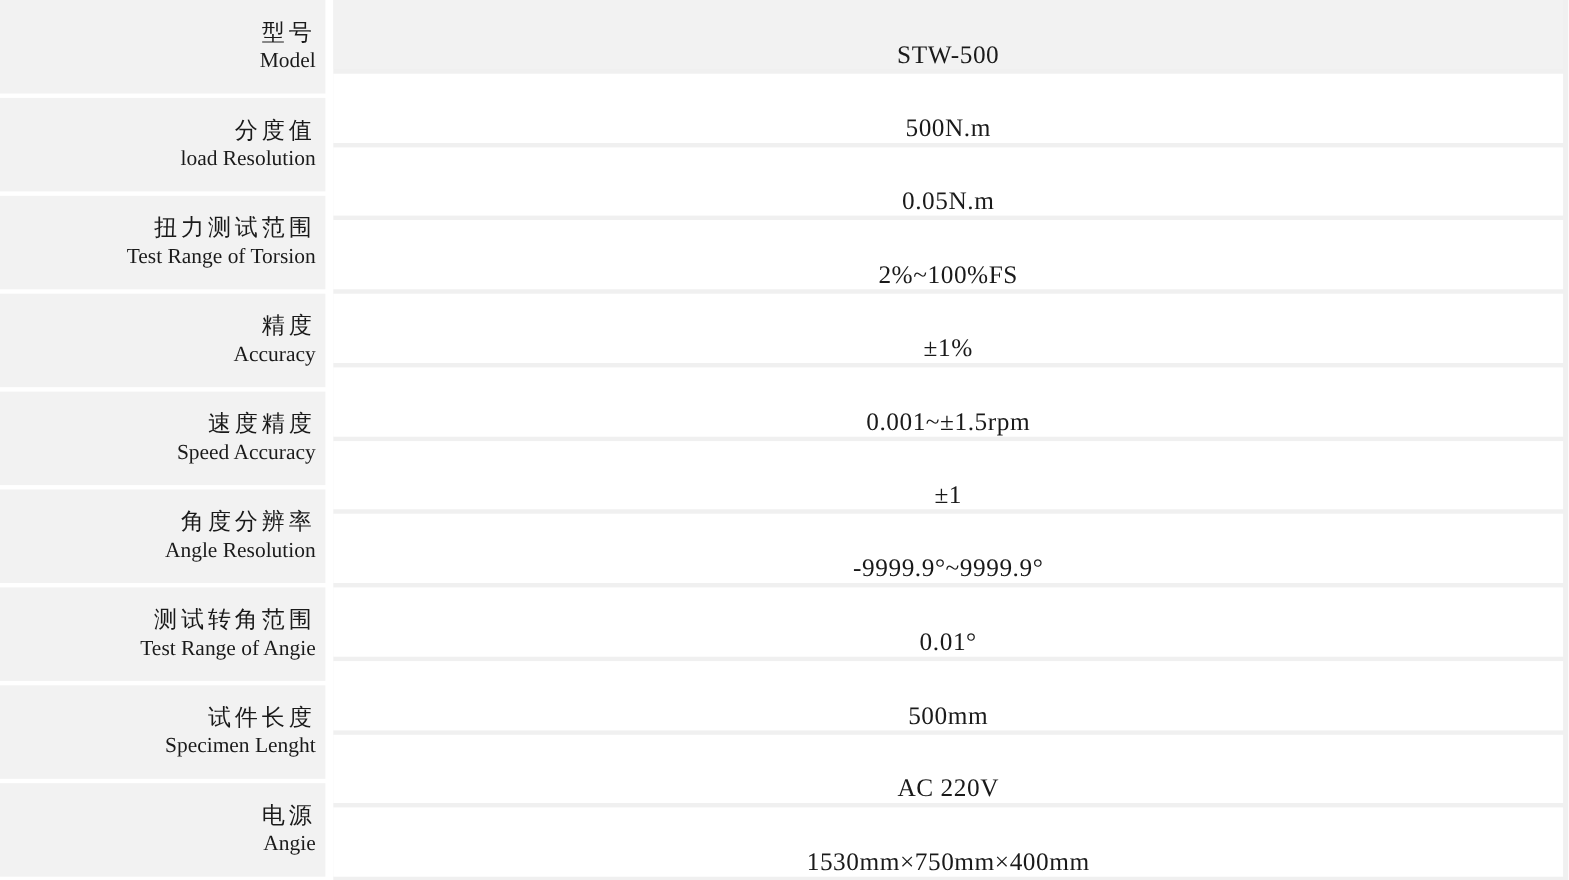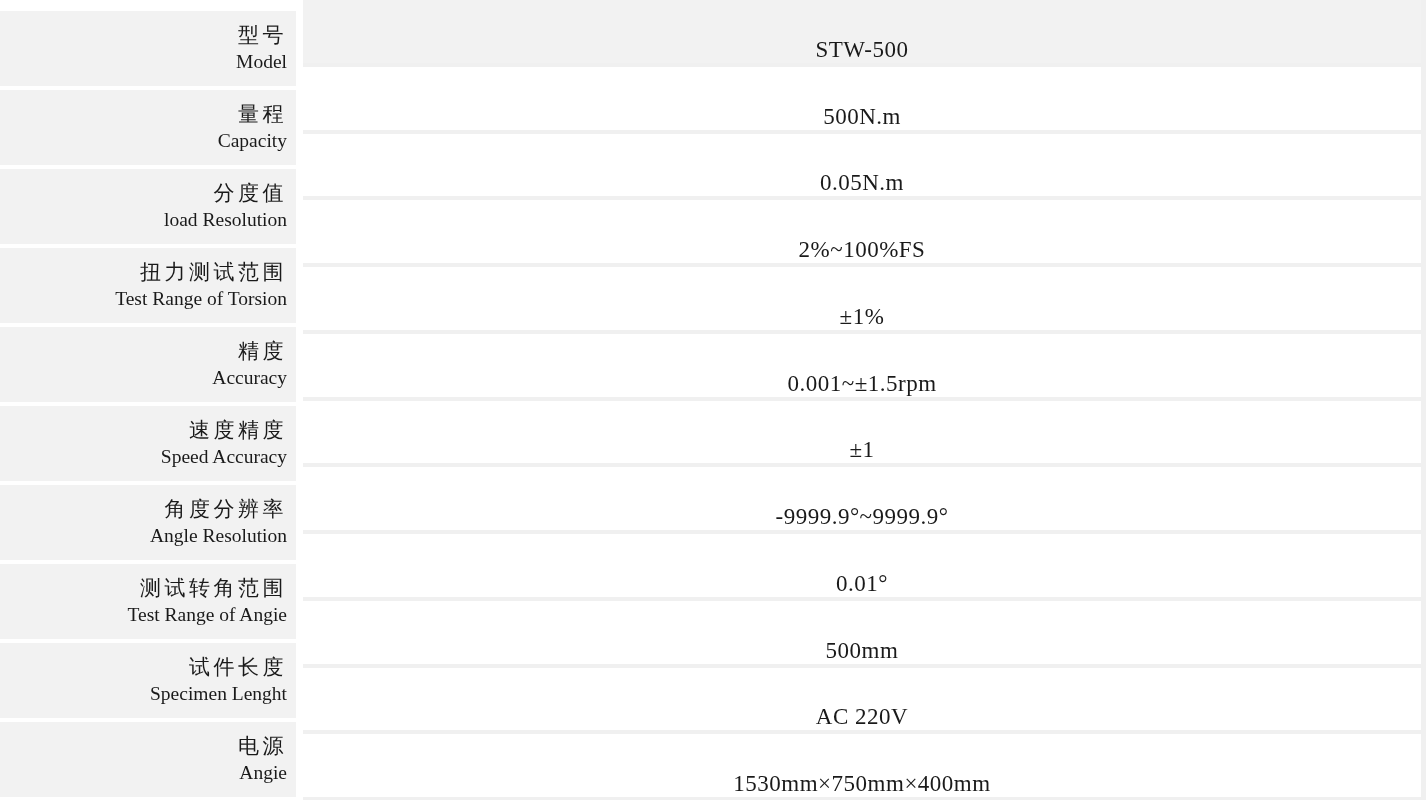--- a/index.html
+++ b/index.html
@@ -19,21 +19,20 @@
   }
   .col-left {
     width: 296px;
     flex: 0 0 296px;
     display: flex;
     flex-direction: column;
     gap: 4px;
     background: var(--page-bg, #ffffff);
     box-sizing: border-box;
     padding-bottom: 3px;
-    margin-top: 11px;
   }
   .col-gap {
     flex: 0 0 7px;
     background: var(--page-bg, #ffffff);
   }
   .col-right {
     flex: 1 1 auto;
     display: flex;
     flex-direction: column;
     gap: 4px;
@@ -87,24 +86,20 @@
 </head>
 <body>
 
 <div class="spec-table">
   <div class="col-left" id="label-col">
   <div class="label-cell">
     <div class="label-zh">型号</div>
     <div class="label-en">Model</div>
   </div>
 
-  <div class="label-cell">
-    <div class="label-zh">量程</div>
-    <div class="label-en">Capacity</div>
-  </div>
 
   <div class="label-cell">
     <div class="label-zh">分度值</div>
     <div class="label-en">load Resolution</div>
   </div>
 
   <div class="label-cell">
     <div class="label-zh">扭力测试范围</div>
     <div class="label-en">Test Range of Torsion</div>
   </div>

